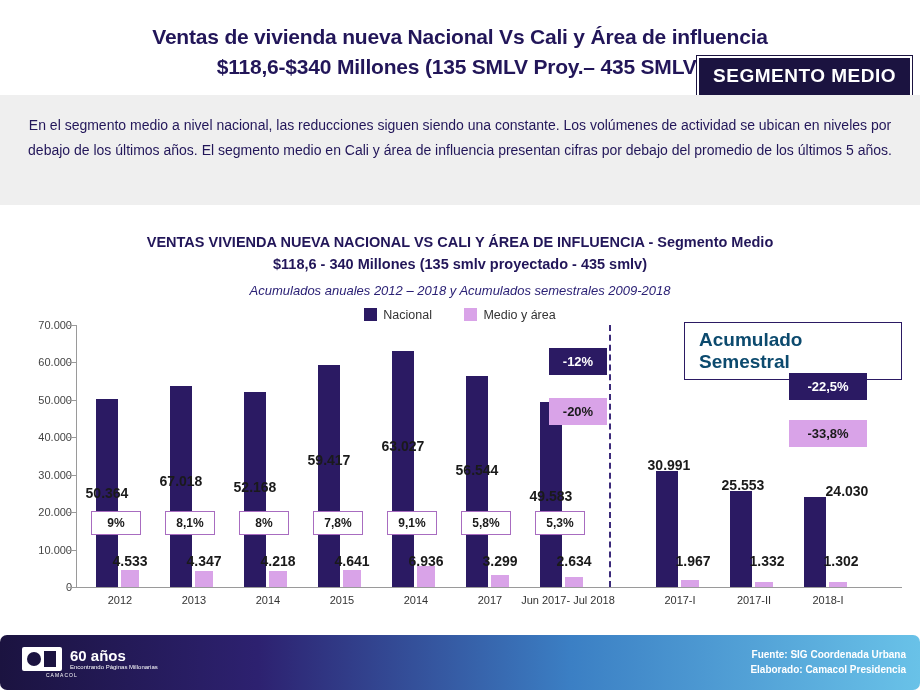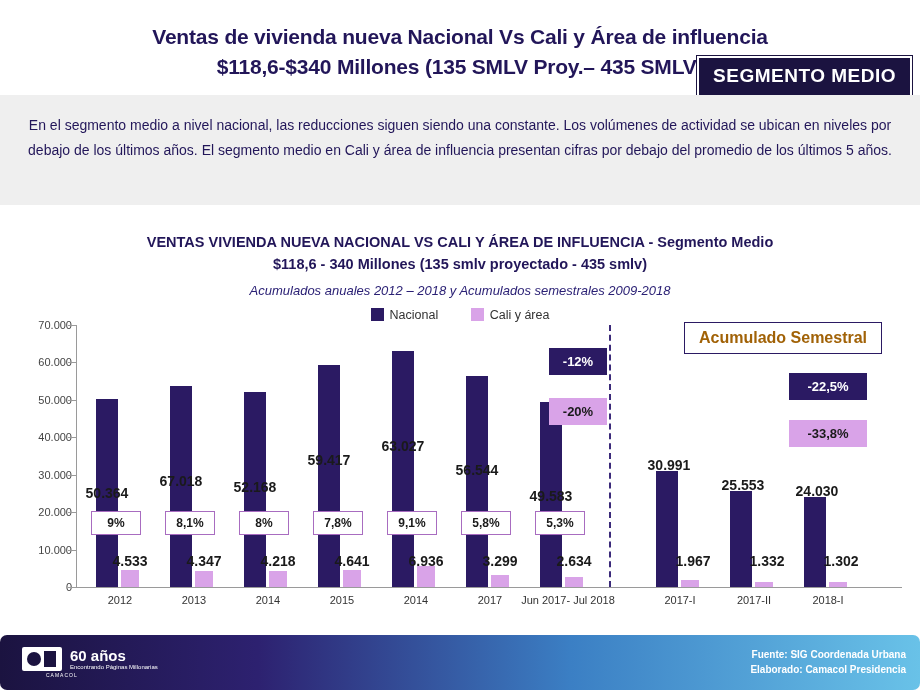--- a/index.html
+++ b/index.html
@@ -40,21 +40,21 @@
   .bar.cali{background:#d9a3e8;}
 
   .val-lab{position:absolute;font-size:14px;font-weight:bold;color:#1a1a1a;text-align:center;white-space:nowrap;}
   .x-lab{position:absolute;font-size:11px;color:#333;text-align:center;line-height:14px;}
 
   .pctbox{position:absolute;border:1px solid #a86cc0;background:#ffffff;color:#1a1a1a;font-size:12px;font-weight:bold;text-align:center;padding:4px 0;}
   .varbox{position:absolute;color:#ffffff;font-size:13px;font-weight:bold;text-align:center;padding:6px 0;}
   .varbox.dark{background:#2b1a63;}
   .varbox.light{background:#d9a3e8;color:#1a1a1a;}
 
-  .semestral-box{position:absolute;border:1px solid #2b1a63;background:#ffffff;color:#a16207;font-size:16px;font-weight:bold;padding:6px 14px;}
+  .semestral-box{position:absolute;border:1px solid #2b1a63;background:#ffffff;color:#0c4a6e;font-size:19px;font-weight:bold;padding:6px 14px;}
 
   
   .footer{position:absolute;left:0;top:635px;width:920px;height:55px;background:linear-gradient(90deg,#1b1340 0%,#2d2170 28%,#3b7fc4 62%,#69c2e8 100%);border-radius:7px;}
   .logo{position:absolute;left:22px;top:12px;display:flex;align-items:center;}
   .logo-mark{width:40px;height:24px;background:#ffffff;border-radius:2px;position:relative;margin-right:8px;}
   .logo-mark:before{content:"";position:absolute;left:5px;top:5px;width:14px;height:14px;border-radius:50%;background:#1b1340;}
   .logo-mark:after{content:"";position:absolute;left:22px;top:4px;width:12px;height:16px;background:#1b1340;}
   .logo-cam{position:absolute;left:24px;top:25px;font-size:5px;color:#ffffff;letter-spacing:1px;}
   .logo-txt{color:#ffffff;}
   .logo-txt .big{font-size:15px;font-weight:bold;display:block;line-height:15px;}
@@ -81,21 +81,21 @@
     <span>VENTAS VIVIENDA NUEVA NACIONAL VS CALI Y ÁREA DE INFLUENCIA -  Segmento Medio</span><br>
     <span>$118,6 - 340 Millones (135 smlv proyectado - 435 smlv)</span>
   </div>
   <div class="chart-sub">Acumulados anuales 2012 – 2018 y Acumulados semestrales 2009-2018</div>
 
   <div class="legend">
     <span class="item">
       <i style="background:#2b1a63"></i><span>Nacional</span>
     </span>
     <span class="item">
-      <i style="background:#d9a3e8"></i><span>Cali y área</span>
+      <i style="background:#d9a3e8"></i><span>Medio y área</span>
     </span>
   </div>
 
   <div class="plot">
 
     <div class="axis-y">
       <div style="top:262px">0</div>
       <div style="top:224.6px">10.000</div>
       <div style="top:187.1px">20.000</div>
       <div style="top:149.7px">30.000</div>
@@ -182,21 +182,21 @@
     <div class="x-lab" style="left:618px;top:268px;width:76px">2017-I</div>
 
     <div class="bar nac" style="left:706px;width:22px;height:95.6px"></div>
     <div class="bar cali" style="left:731px;width:18px;height:5.0px"></div>
     <div class="val-lab" style="left:684px;top:152px;width:70px">25.553</div>
     <div class="val-lab" style="left:711px;top:228px;width:64px">1.332</div>
     <div class="x-lab" style="left:692px;top:268px;width:76px">2017-II</div>
 
     <div class="bar nac" style="left:780px;width:22px;height:89.9px"></div>
     <div class="bar cali" style="left:805px;width:18px;height:4.9px"></div>
-    <div class="val-lab" style="left:758px;top:158px;width:70px">24.030</div>
+    <div class="val-lab" style="left:788px;top:158px;width:70px">24.030</div>
     <div class="val-lab" style="left:785px;top:228px;width:64px">1.302</div>
     <div class="x-lab" style="left:766px;top:268px;width:76px">2018-I</div>
   </div>
 </div>
 
 <div class="footer">
   <div class="logo">
     <div class="logo-mark"></div>
     <div class="logo-cam">CAMACOL</div>
     <div class="logo-txt">

